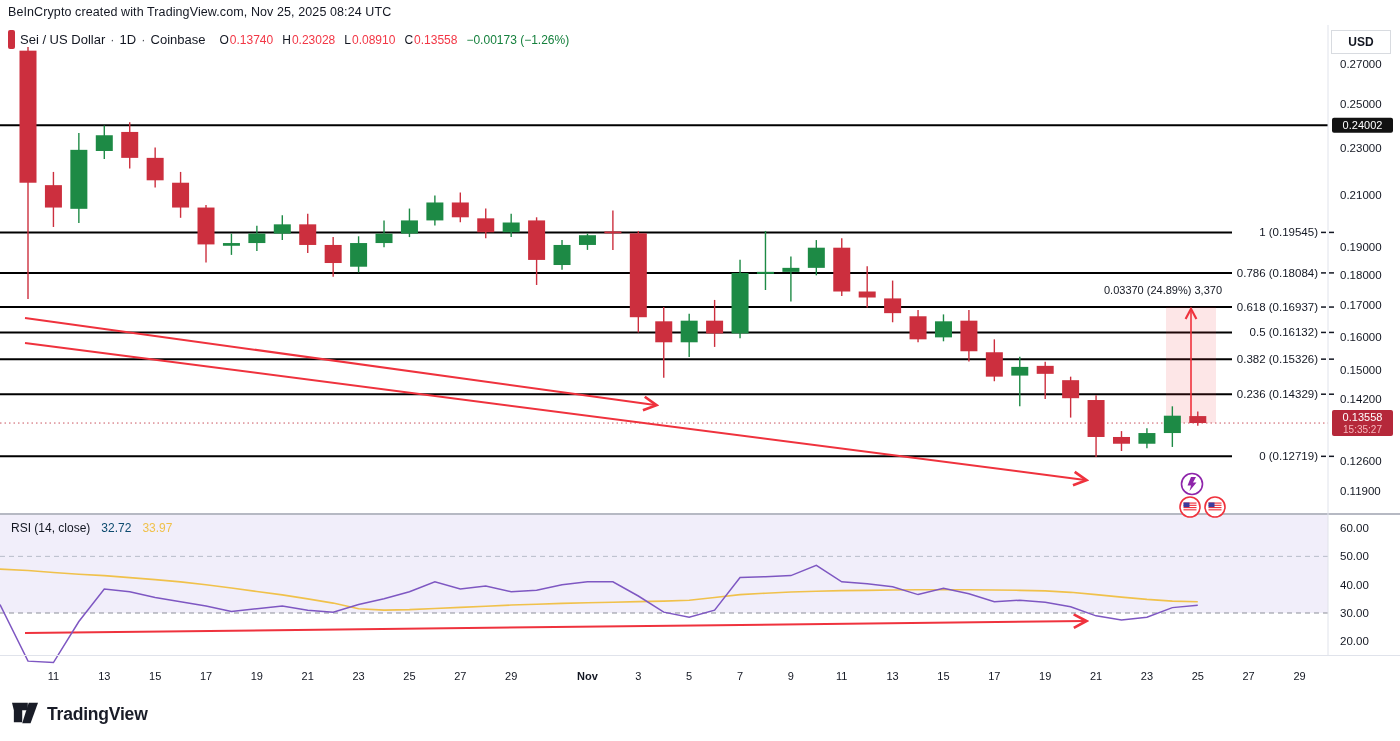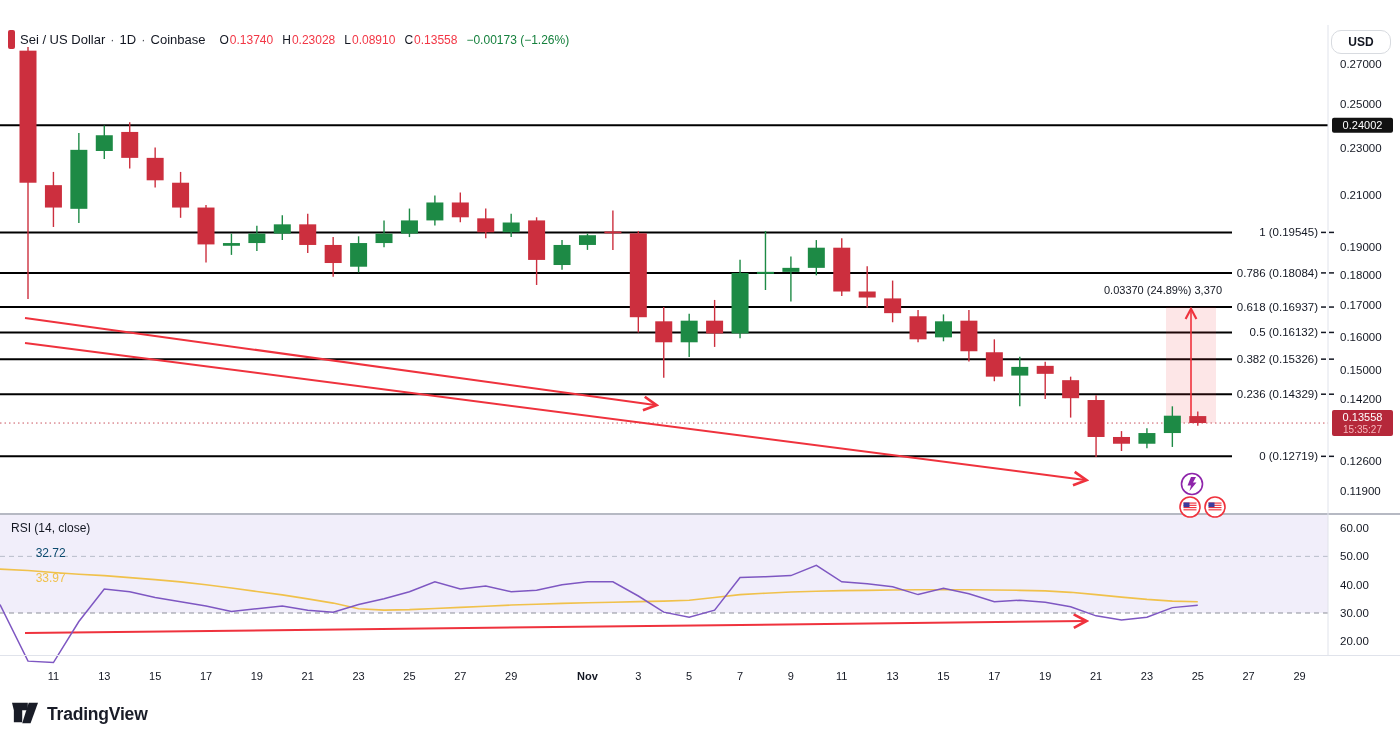--- a/index.html
+++ b/index.html
@@ -8,25 +8,25 @@
   #chart-svg{position:absolute;left:0;top:0;}
   #chart-svg text{font-family:"Liberation Sans",sans-serif;}
   .hdr{position:absolute;left:8px;top:5px;font-size:12.5px;font-weight:500;letter-spacing:.1px;}
   .legend{position:absolute;left:8px;top:30px;display:flex;align-items:center;gap:5px;font-size:13px;}
   .sym-bar{width:7px;height:19px;background:#cc2f3e;border-radius:2px;flex:0 0 auto;}
   .sep{color:#131722;opacity:.75;}
   .ohlc{display:flex;gap:9px;font-size:12px;margin-left:9px;align-items:center;}
   .ohlc .pair{display:flex;gap:1px;}
   .ohlc .v{color:#f23645;}
   .chg{color:#15803d;font-size:12px;margin-left:4px;}
-  .rsi-legend{position:absolute;left:11px;top:521px;font-size:12px;display:flex;gap:11px;align-items:center;flex-direction:column;}
+  .rsi-legend{position:absolute;left:11px;top:521px;font-size:12px;display:flex;gap:11px;align-items:center;}
   .rsi-val{color:#0c4a6e;}
   .rsi-ma{color:#f0c14b;}
   .usd-btn{position:absolute;left:1331px;top:30px;width:58px;height:22px;border:1px solid #d8dbe0;
-           border-radius:10px;display:flex;align-items:center;justify-content:center;font-size:12px;
+           border-radius:0;display:flex;align-items:center;justify-content:center;font-size:12px;
            font-weight:600;background:#fff;cursor:pointer;}
   .logo{position:absolute;left:10px;top:699px;display:flex;align-items:flex-end;gap:7px;}
   .logo-text{font-weight:bold;font-size:17.5px;letter-spacing:-.2px;color:#191c27;}
 </style>
 </head>
 <body>
 
 <div class="stage">
 
   <svg id="chart-svg" width="1400" height="741">
@@ -243,20 +243,21 @@
         <circle cx="1215" cy="507" r="10" fill="#fff" stroke="#ef323d" stroke-width="1.6"></circle>
         <rect x="1208.5" y="502.5" width="13" height="9" fill="#fff"></rect>
         <rect x="1208.5" y="502.5" width="13" height="1.15" fill="#ef323d"></rect>
         <rect x="1208.5" y="504.75" width="13" height="1.15" fill="#ef323d"></rect>
         <rect x="1208.5" y="507" width="13" height="1.15" fill="#ef323d"></rect>
         <rect x="1208.5" y="509.25" width="13" height="1.15" fill="#ef323d"></rect>
         <rect x="1208.5" y="502.5" width="6" height="4.6" fill="#3c3b9e"></rect>
       </g>
     </svg>
 
+  <div class="hdr">BeInCrypto created with TradingView.com, Nov 25, 2025 08:24 UTC</div>
 
   <div class="legend">
     <span class="sym-bar"></span>
     <span>Sei / US Dollar</span>
     <span class="sep">·</span>
     <span>1D</span>
     <span class="sep">·</span>
     <span>Coinbase</span>
     <span class="ohlc">
       <span class="pair">

